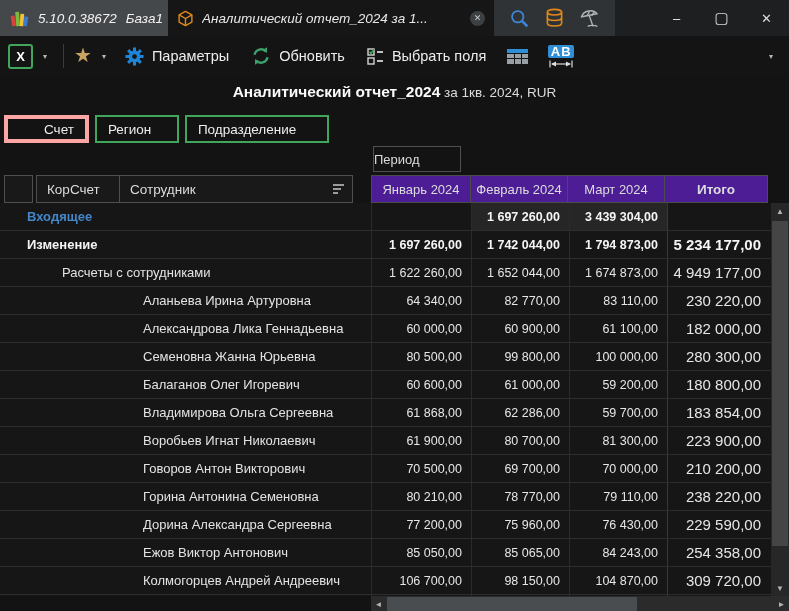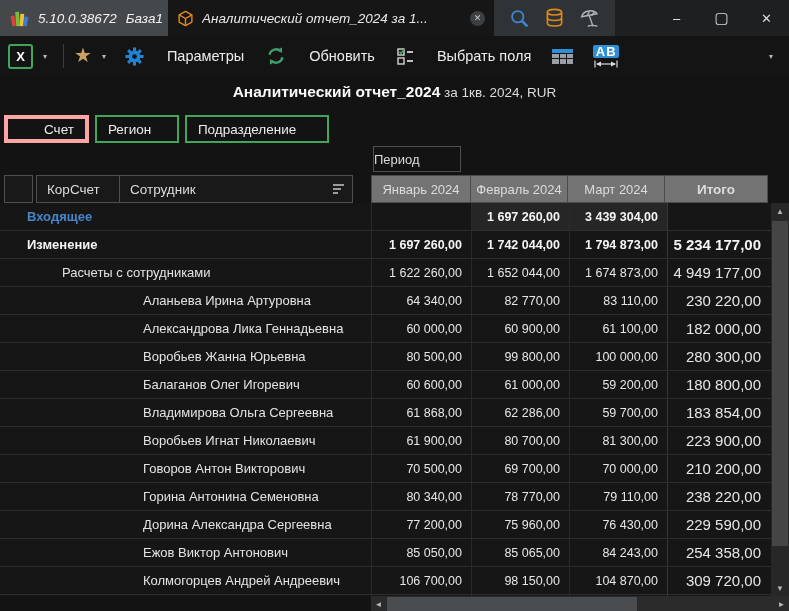--- a/index.html
+++ b/index.html
@@ -21,21 +21,21 @@
   .tb-win-btn { width:45px; display:flex; align-items:center; justify-content:center; color:#dcdcdc; font-size:13px; }
   .tb-win-btn.max { font-size:15px; }
 
   
   .toolbar { height:40px; display:flex; align-items:center; padding:0 8px; gap:4px; background:#141414; flex:0 0 auto; }
   .excel-btn { width:25px; height:25px; border:2px solid #3fa65c; border-radius:3px; color:#fff;
                font-weight:bold; font-size:13px; display:flex; align-items:center; justify-content:center; }
   .caret { color:#b5b5b5; font-size:8px; width:16px; text-align:center; }
   .tb-sep { width:1px; height:24px; background:#3c3c3c; margin:0 6px; }
   .star { color:#c9a261; font-size:20px; line-height:20px; margin-top:-2px; }
-  .tool-btn { display:flex; align-items:center; gap:23px; padding:0 9px; font-size:14.5px; color:#ededed; height:32px; }
+  .tool-btn { display:flex; align-items:center; gap:8px; padding:0 9px; font-size:14.5px; color:#ededed; height:32px; }
   .icon-box { display:flex; align-items:center; justify-content:center; }
   .grid-icon { width:21px; height:15px; display:flex; flex-direction:column; gap:1px; margin:0 8px; }
   .grid-icon .g-hdr { height:4px; background:#2f8fd6; }
   .grid-icon .g-row { display:flex; gap:1px; flex:1; }
   .grid-icon .g-row div { flex:1; background:#98a0a6; }
   .ab-icon { display:flex; flex-direction:column; align-items:center; gap:2px; margin:0 8px; }
   .ab-top { width:26px; height:13px; background:#2f8fd6; border-radius:2px; color:#fff; font-size:13px;
             font-weight:bold; display:flex; align-items:center; justify-content:center; letter-spacing:1px; }
   .toolbar-right { margin-left:auto; padding-right:4px; }
 
@@ -61,21 +61,21 @@
   .hdr-row { position:absolute; top:31px; left:0; height:28px; display:flex; }
   .hdr-cell { border:1px solid #4f4f4f; height:28px; display:flex; align-items:center; font-size:13.5px; color:#dcdcdc; background:#191919; }
   .hc-corner { position:absolute; left:4px; width:29px; }
   .hc-kor { position:absolute; left:36px; width:96px; padding-left:10px; }
   .hc-emp { position:absolute; left:119px; width:234px; padding-left:10px;justify-content:flex-end; }
   .sort-icon { margin-left:auto; margin-right:8px; display:flex; flex-direction:column; gap:2px; align-items:flex-start; }
   .sort-icon i { display:block; height:2px; background:#9b9b9b; }
   .sort-icon i:nth-child(1){ width:11px; } .sort-icon i:nth-child(2){ width:8px; } .sort-icon i:nth-child(3){ width:5px; }
   .hdr-cols { position:absolute; left:371px; display:flex; }
   .hdr-col { border:1px solid #4b4b4b; margin-left:-1px; height:28px; display:flex; align-items:center;
-             justify-content:center; font-size:13px; color:#dcdcdc; background:#737373; }
+             justify-content:center; font-size:13px; color:#dcdcdc; background:#4c1d95; }
   .hdr-col.c0 { width:100px; margin-left:0; } .hdr-col.c1 { width:98px; } .hdr-col.c2 { width:98px; }
   .hdr-col.c3 { width:104px; font-weight:bold; font-size:13.5px; }
 
   .rows { position:absolute; top:59px; left:0; width:771px; height:393px; overflow:hidden; }
   .prow { height:28px; display:grid; grid-template-columns:371px 100px 98px 98px 104px; border-bottom:1px solid #2d2d2d; }
   .pcell { display:flex; align-items:center; background:#161616; }
   .pcell.lbl { font-size:13px; color:#e3e3e3; }
   .pcell.num { justify-content:flex-end; padding-right:9px; font-size:12.5px; color:#e6e6e6; border-left:1px solid #2a2a2a; }
   .pcell.itogo { font-size:15px; padding-right:10px; border-left:1px solid #383838; }
   .prow.b .pcell { font-weight:bold; color:#f5f5f5; }
@@ -291,21 +291,21 @@
           <div class="pcell num itogo">230 220,00</div>
         </div>
         <div class="prow">
           <div class="pcell lbl lv2">Александрова Лика Геннадьевна</div>
           <div class="pcell num">60 000,00</div>
           <div class="pcell num">60 900,00</div>
           <div class="pcell num">61 100,00</div>
           <div class="pcell num itogo">182 000,00</div>
         </div>
         <div class="prow">
-          <div class="pcell lbl lv2">Воробьев Жанна Юрьевна</div>
+          <div class="pcell lbl lv2">Семеновна Жанна Юрьевна</div>
           <div class="pcell num">80 500,00</div>
           <div class="pcell num">99 800,00</div>
           <div class="pcell num">100 000,00</div>
           <div class="pcell num itogo">280 300,00</div>
         </div>
         <div class="prow">
           <div class="pcell lbl lv2">Балаганов Олег Игоревич</div>
           <div class="pcell num">60 600,00</div>
           <div class="pcell num">61 000,00</div>
           <div class="pcell num">59 200,00</div>
@@ -327,21 +327,21 @@
         </div>
         <div class="prow">
           <div class="pcell lbl lv2">Говоров Антон Викторович</div>
           <div class="pcell num">70 500,00</div>
           <div class="pcell num">69 700,00</div>
           <div class="pcell num">70 000,00</div>
           <div class="pcell num itogo">210 200,00</div>
         </div>
         <div class="prow">
           <div class="pcell lbl lv2">Горина Антонина Семеновна</div>
-          <div class="pcell num">80 340,00</div>
+          <div class="pcell num">80 210,00</div>
           <div class="pcell num">78 770,00</div>
           <div class="pcell num">79 110,00</div>
           <div class="pcell num itogo">238 220,00</div>
         </div>
         <div class="prow">
           <div class="pcell lbl lv2">Дорина Александра Сергеевна</div>
           <div class="pcell num">77 200,00</div>
           <div class="pcell num">75 960,00</div>
           <div class="pcell num">76 430,00</div>
           <div class="pcell num itogo">229 590,00</div>

